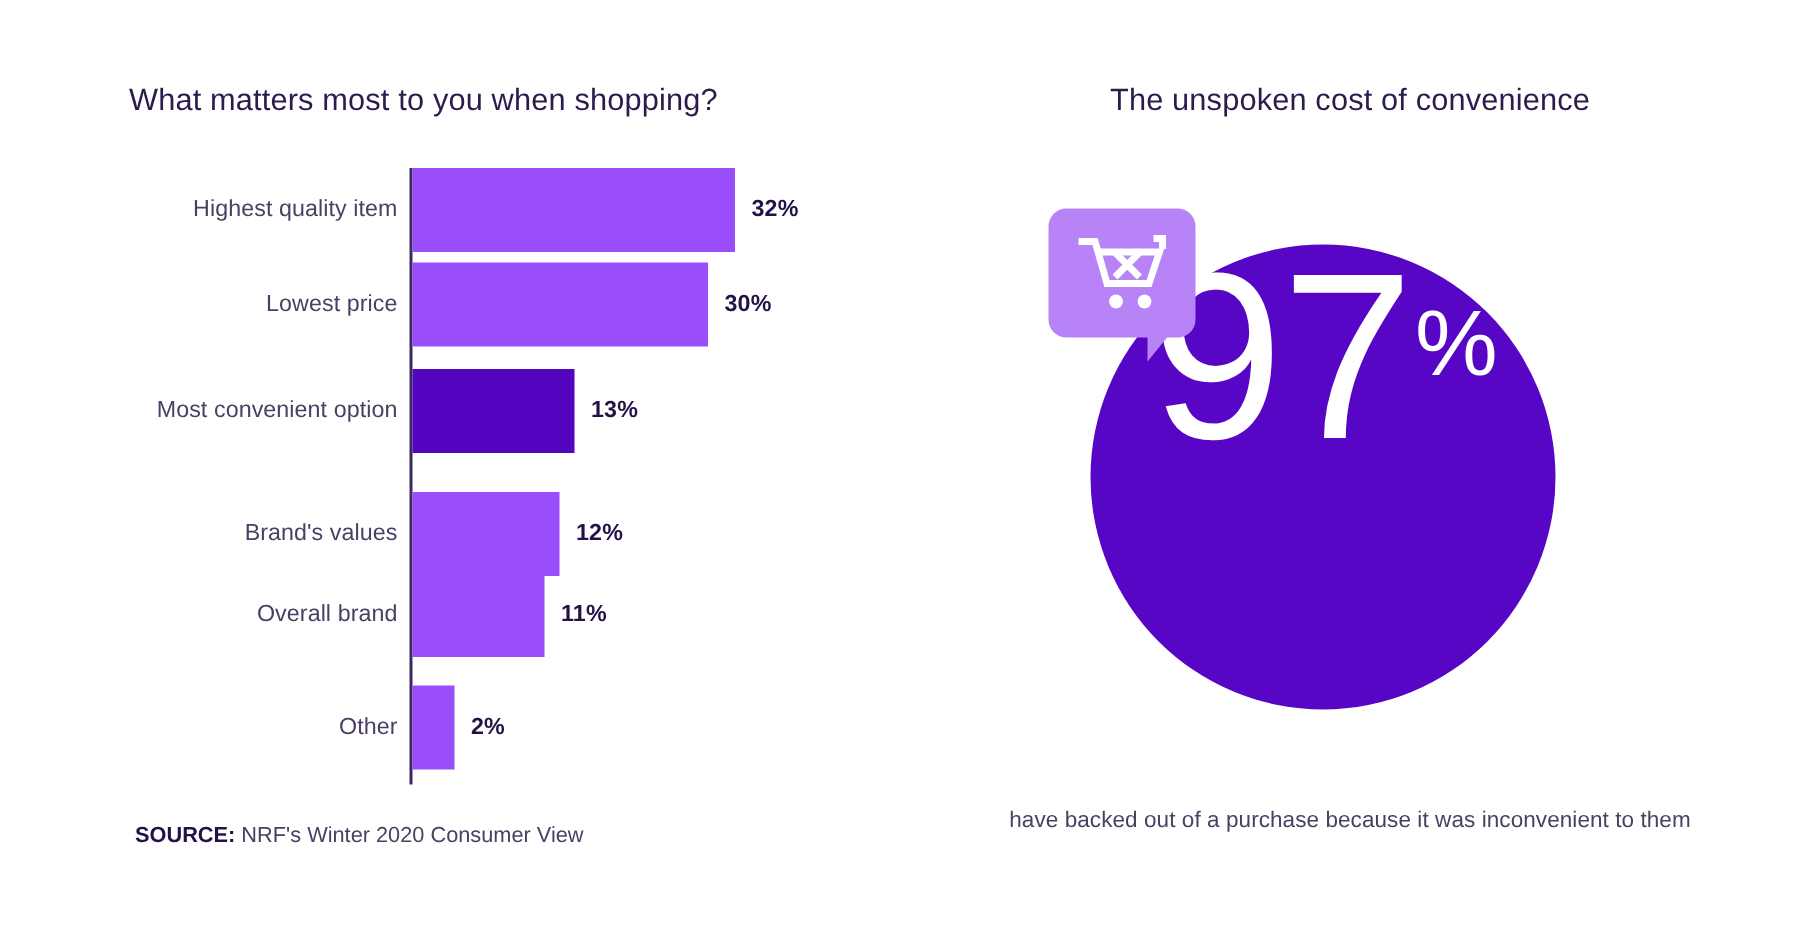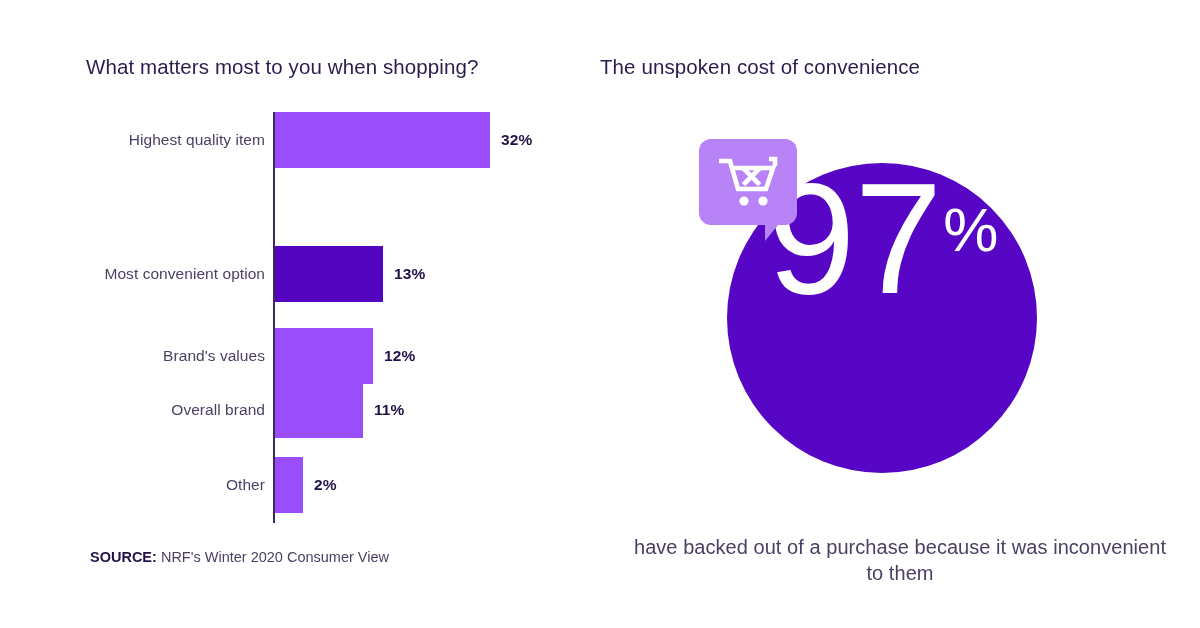--- a/index.html
+++ b/index.html
@@ -126,21 +126,21 @@
     top: 0;
     width: 600px;
     height: 628px;
   }
 
   .stat-title {
     position: absolute;
     left: 0;
     top: 55px;
     width: 600px;
-    text-align: left;
+    text-align: center;
     font-size: 20.5px;
     color: #2d1b4e;
     letter-spacing: 0.1px;
   }
 
   .stat-circle {
     position: absolute;
     left: 127px;
     top: 163px;
     width: 310px;
@@ -209,21 +209,21 @@
     left: 20px;
     top: 16px;
   }
 
   .stat-caption {
     position: absolute;
     left: 30px;
     top: 534px;
     width: 540px;
     text-align: center;
-    font-size: 20px;
+    font-size: 15px;
     line-height: 26px;
     color: #4b3f63;
     letter-spacing: 0.05px;
   }
 </style>
 </head>
 <body>
 
 <div class="infographic">
 
@@ -235,20 +235,27 @@
       <div class="axis-line"></div>
 
       <div class="bar-row" style="top:0px;">
         <div class="bar-label">Highest quality item</div>
         <div class="bar-track">
           <div class="bar-fill" style="width:215px;"></div>
           <div class="bar-value">32%</div>
         </div>
       </div>
 
+      <div class="bar-row" style="top:63px;">
+        <div class="bar-label">Lowest price</div>
+        <div class="bar-track">
+          <div class="bar-fill" style="width:197px;"></div>
+          <div class="bar-value">30%</div>
+        </div>
+      </div>
 
       <div class="bar-row" style="top:134px;">
         <div class="bar-label">Most convenient option</div>
         <div class="bar-track">
           <div class="bar-fill highlight" style="width:108px;"></div>
           <div class="bar-value">13%</div>
         </div>
       </div>
 
       <div class="bar-row" style="top:216px;">

